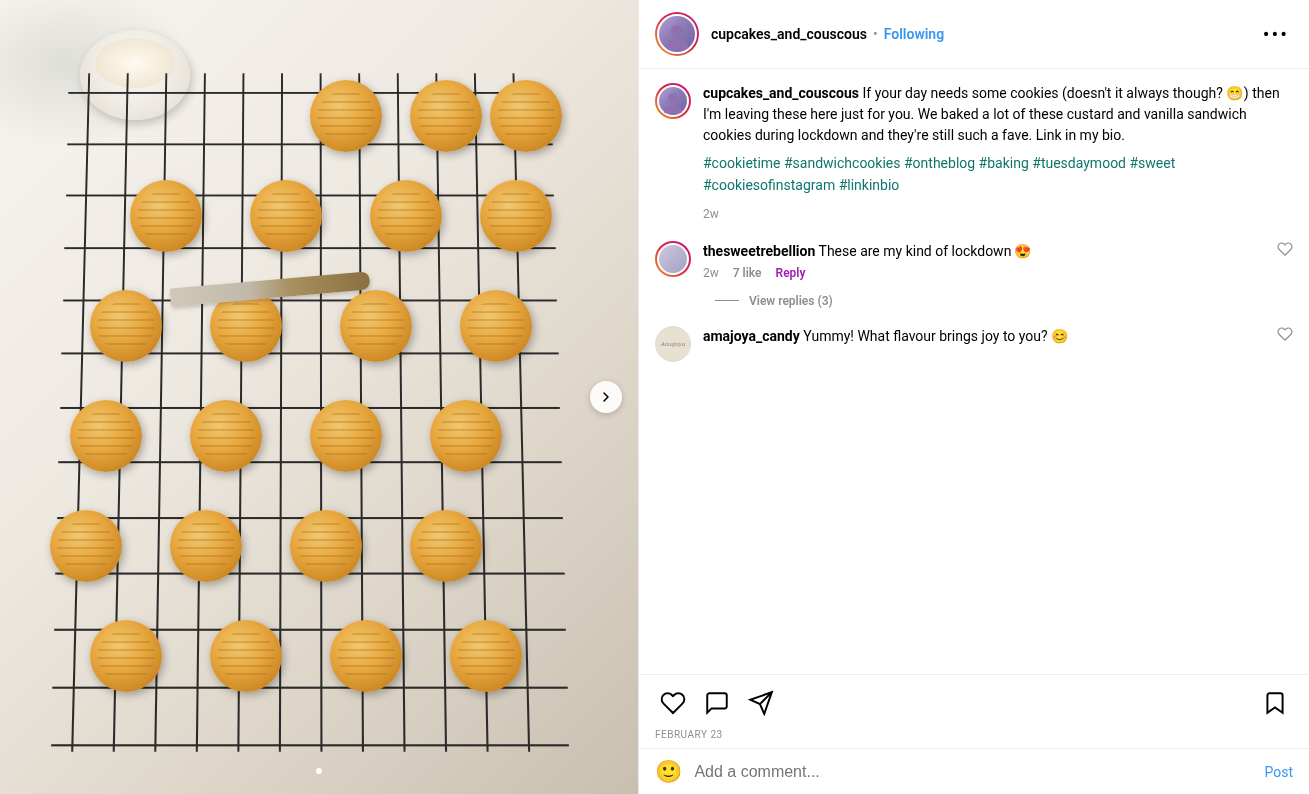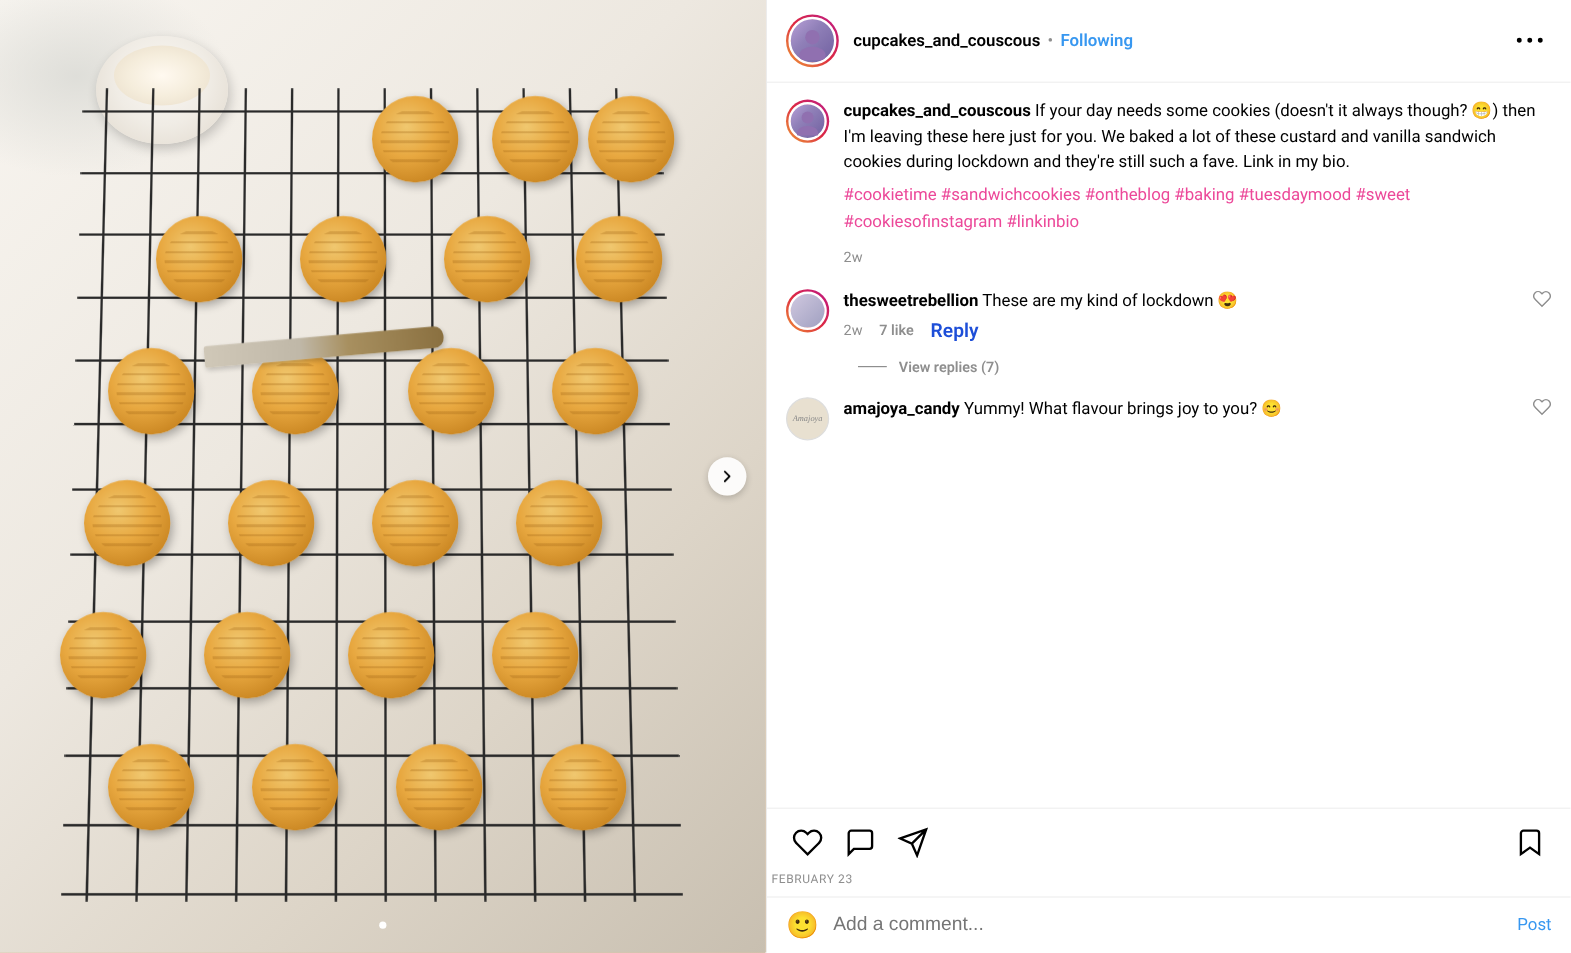--- a/index.html
+++ b/index.html
@@ -269,21 +269,21 @@
       font-size: 14px;
       color: #000;
       line-height: 1.5;
       flex: 1;
     }
     .caption-username {
       font-weight: 700;
       cursor: pointer;
     }
     .hashtags {
-      color: #ec4899;
+      color: #0f766e;
       margin-top: 6px;
       font-size: 14px;
       line-height: 1.6;
     }
     .timestamp {
       color: #8e8e8e;
       font-size: 12px;
       margin-top: 8px;
     }
 
@@ -315,22 +315,22 @@
     .comment-time {
       color: #8e8e8e;
       font-size: 12px;
     }
     .comment-likes-count {
       color: #8e8e8e;
       font-size: 12px;
       font-weight: 600;
     }
     .comment-reply {
-      color: #1d4ed8;
-      font-size: 16px;
+      color: #a21caf;
+      font-size: 12px;
       font-weight: 600;
       cursor: pointer;
     }
     .heart-icon-comment {
       color: #8e8e8e;
       font-size: 14px;
       cursor: pointer;
       margin-left: auto;
     }
 
@@ -406,21 +406,21 @@
     .likes-text {
       font-size: 14px;
       color: #000;
     }
     .likes-bold {
       font-weight: 700;
     }
 
     
     .post-date {
-      padding: 2px 4px 8px;
+      padding: 2px 16px 8px;
       color: #8e8e8e;
       font-size: 10px;
       letter-spacing: 0.5px;
       text-transform: uppercase;
     }
 
     
     .add-comment {
       border-top: 1px solid #efefef;
       padding: 10px 16px;
@@ -582,21 +582,21 @@
       </div>
       <div class="heart-icon-comment">
         <svg width="16" height="16" viewBox="0 0 24 24" fill="none" stroke="#8e8e8e" stroke-width="1.8">
           <path d="M20.84 4.61a5.5 5.5 0 0 0-7.78 0L12 5.67l-1.06-1.06a5.5 5.5 0 0 0-7.78 7.78l1.06 1.06L12 21.23l7.78-7.78 1.06-1.06a5.5 5.5 0 0 0 0-7.78z"></path>
         </svg>
       </div>
     </div>
 
     <div class="view-replies">
       <div class="view-replies-line"></div>
-      <span class="view-replies-text">View replies (7)</span>
+      <span class="view-replies-text">View replies (3)</span>
     </div>
 
     <div class="comment-item">
       <div style="width:36px;height:36px;border-radius:50%;background:#e8e0d0;border:1px solid #ddd;flex-shrink:0;display:flex;align-items:center;justify-content:center;">
         <span style="font-size:7px;font-style:italic;color:#888;font-family:Georgia,serif;text-align:center;line-height:1.2;">Amajoya</span>
       </div>
       <div class="comment-body">
         <div class="comment-text">
           <span class="comment-username">amajoya_candy</span><span> Yummy! What flavour brings joy to you? 😊</span>
         </div>

